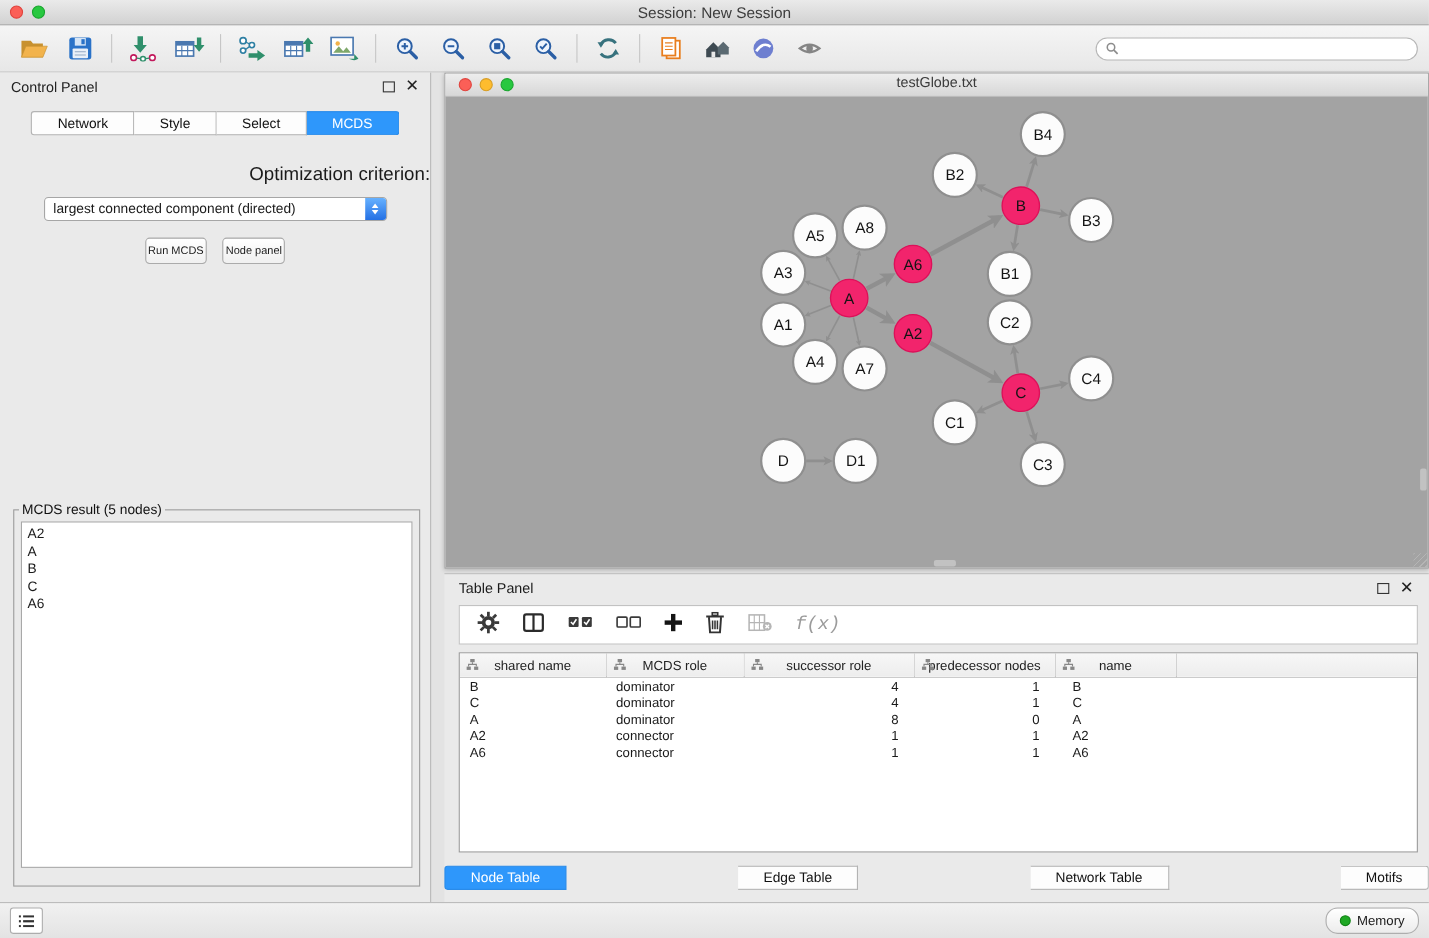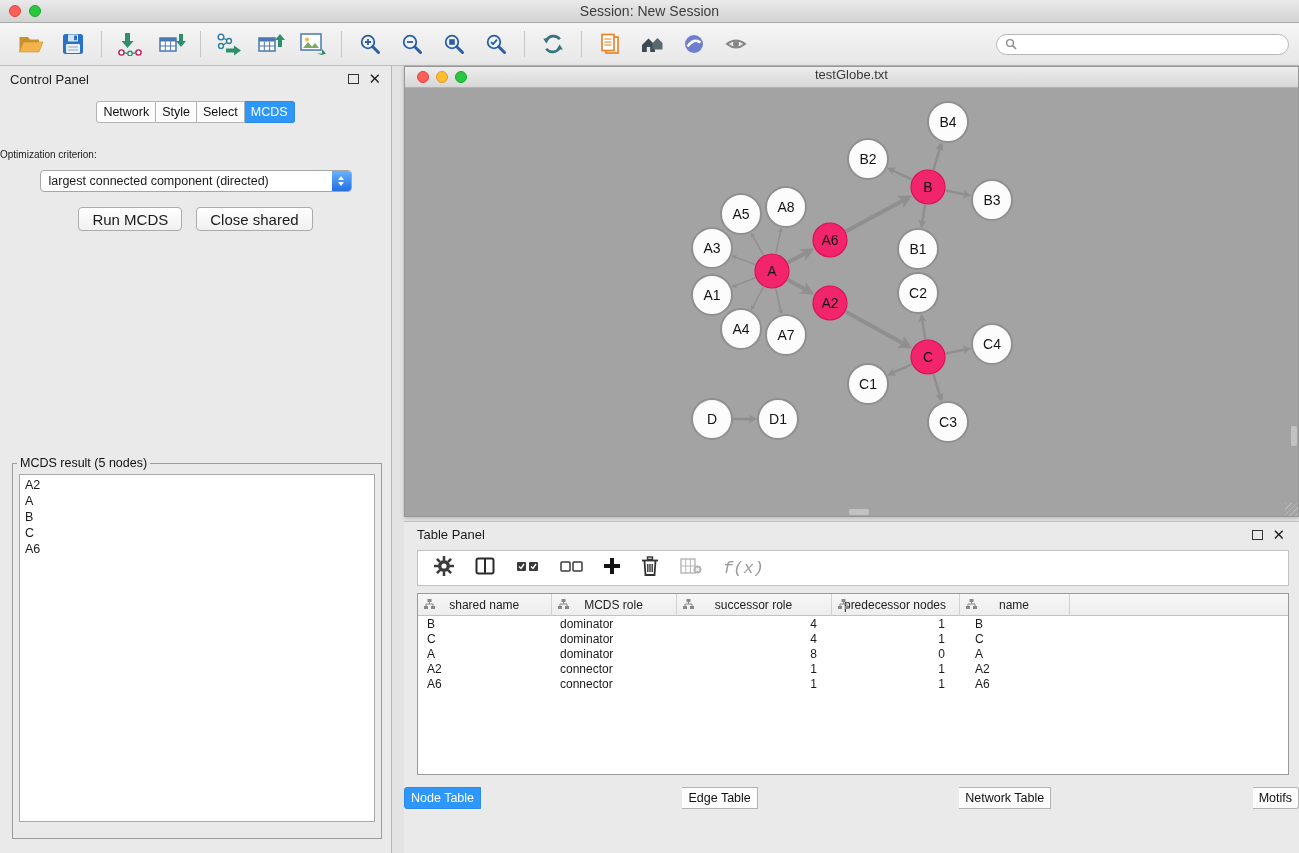--- a/index.html
+++ b/index.html
@@ -28,39 +28,39 @@
   
   .main{flex:1;display:flex;background:#e3e3e3;min-height:0;}
 
   
   .control-panel{width:391px;flex:none;background:#eaeaea;border-right:1px solid #b7b7b7;position:relative;}
   .panel-header{height:26px;display:flex;align-items:center;padding:0 10px;font-size:13px;color:#222;}
   .panel-controls{margin-left:auto;display:flex;gap:9px;align-items:center;}
   .float-box{width:9px;height:8px;border:1.5px solid #333;display:inline-block;}
   .close-x{font-size:15px;font-weight:bold;color:#222;line-height:12px;}
   .seg-tabs{display:flex;justify-content:center;}
-  .seg-tab{height:20px;line-height:20px;padding:0 6px;font-size:12.5px;background:#fdfdfd;
+  .seg-tab{height:20px;line-height:20px;padding:0 23px;font-size:12.5px;background:#fdfdfd;
     border:1px solid #b3b3b3;border-left:none;color:#111;}
   .seg-tab:first-child{border-left:1px solid #b3b3b3;border-radius:3px 0 0 3px;}
   .seg-tab:last-child{border-radius:0 3px 3px 0;}
   .seg-tab.active{background:#2e97fb;border-color:#2a8bе9;border-color:#2a8be9;color:#fff;}
   .cp-tabs{margin-top:9px;}
-  .opt-label{text-align:left;margin-top:26px;font-size:10px;}
+  .opt-label{text-align:right;margin-top:26px;font-size:17px;}
   .combo{margin:10px auto 0;width:312px;height:22px;border:1px solid #a6a6a6;border-radius:4px;
     background:#fff;display:flex;align-items:center;box-sizing:border-box;}
   .combo-text{flex:1;font-size:12.5px;padding-left:8px;white-space:nowrap;overflow:hidden;}
   .combo-stepper{width:19px;align-self:stretch;border-radius:0 3px 3px 0;
     background:linear-gradient(#66b1ff,#2470e4);display:flex;flex-direction:column;
     align-items:center;justify-content:center;gap:2px;}
   .tri-up{width:0;height:0;border-left:3.5px solid transparent;border-right:3.5px solid transparent;
     border-bottom:4.5px solid #fff;}
   .tri-down{width:0;height:0;border-left:3.5px solid transparent;border-right:3.5px solid transparent;
     border-top:4.5px solid #fff;}
   .cp-buttons{display:flex;justify-content:center;gap:14px;margin-top:15px;}
-  .btn{height:22px;padding:0 13px;font-size:15px;background:linear-gradient(#ffffff,#f0f0f0);
+  .btn{height:22px;padding:0 2px;font-size:10px;background:linear-gradient(#ffffff,#f0f0f0);
     border:1px solid #ababab;border-radius:4px;display:flex;align-items:center;}
   fieldset.result{position:absolute;left:12px;right:9px;top:390px;bottom:14px;border:1px solid #9c9c9c;
     margin:0;padding:0;}
   fieldset.result legend{font-size:12.5px;padding:0 3px;margin-left:4px;color:#111;}
   .result-list{position:absolute;left:6px;right:6px;top:4px;bottom:6px;background:#fff;
     border:1px solid #a8a8a8;padding:2px 5px;font-size:12.5px;line-height:16px;overflow:hidden;}
 
   
   .right-pane{flex:1;display:flex;flex-direction:column;padding-left:12px;min-width:0;}
   .network-window{height:451px;flex:none;background:#fff;border:1px solid #979797;box-sizing:border-box;
@@ -279,21 +279,21 @@
       <div class="opt-label">Optimization criterion:</div>
       <div class="combo">
         <span class="combo-text">largest connected component (directed)</span>
         <span class="combo-stepper">
           <span class="tri-up"></span>
             <span class="tri-down"></span>
         </span>
       </div>
       <div class="cp-buttons">
         <div class="btn">Run MCDS</div>
-        <div class="btn">Close shared</div>
+        <div class="btn">Node panel</div>
       </div>
       <fieldset class="result">
         <legend>MCDS result (5 nodes)</legend>
         <div style="position:relative;height:calc(100% - 10px);">
           <div class="result-list">
               <div>A2</div>
               <div>A</div>
               <div>B</div>
               <div>C</div>
               <div>A6</div>
@@ -610,13 +610,29 @@
         <div class="seg-tabs tp-tabs">
           <div class="seg-tab active">Node Table</div>
           <div class="seg-tab">Edge Table</div>
           <div class="seg-tab">Network Table</div>
           <div class="seg-tab">Motifs</div>
         </div>
       </div>
     </div>
   </div>
 
+  <div class="statusbar">
+    <div class="list-btn">
+      <svg width="14" height="11" viewBox="0 0 14 11">
+        <rect x="0" y="0" width="2" height="2" fill="#333"></rect>
+          <rect x="4" y="0" width="10" height="2" fill="#333"></rect>
+        <rect x="0" y="4.5" width="2" height="2" fill="#333"></rect>
+          <rect x="4" y="4.5" width="10" height="2" fill="#333"></rect>
+        <rect x="0" y="9" width="2" height="2" fill="#333"></rect>
+          <rect x="4" y="9" width="10" height="2" fill="#333"></rect>
+      </svg>
+    </div>
+    <div class="memory-btn">
+      <span class="mem-dot"></span>
+      <span>Memory</span>
+    </div>
+  </div>
 </div>
 
 </body></html>

